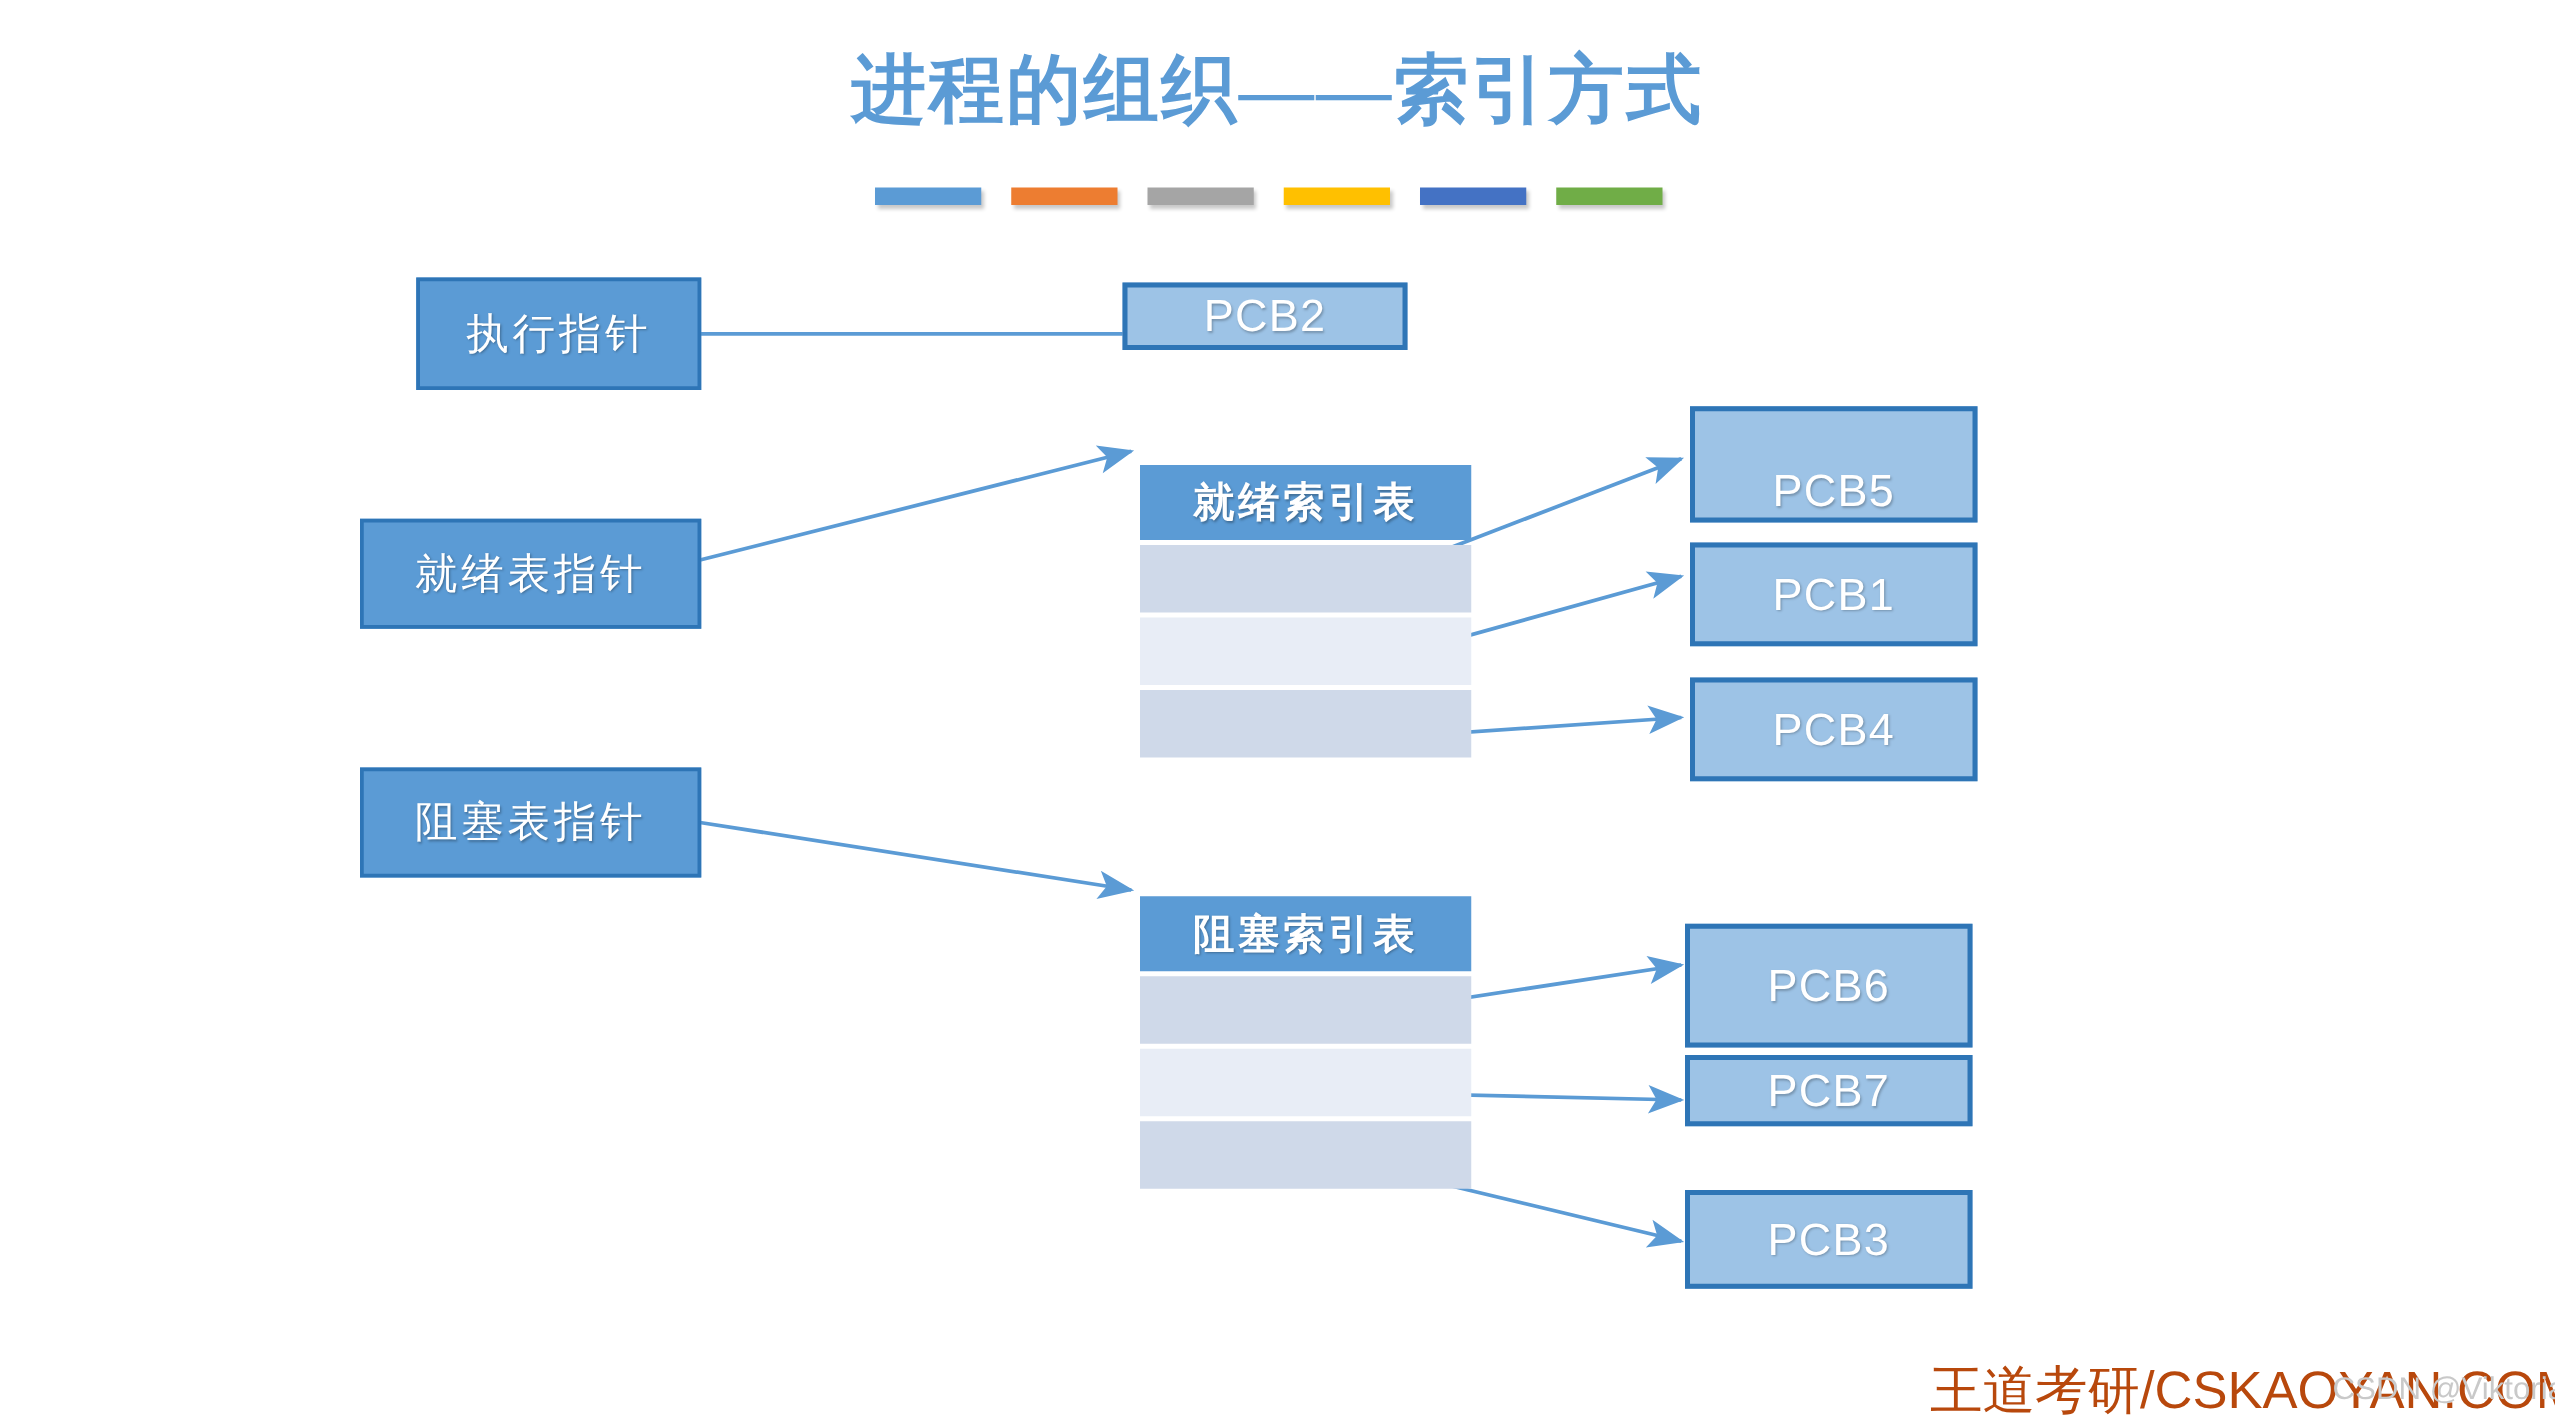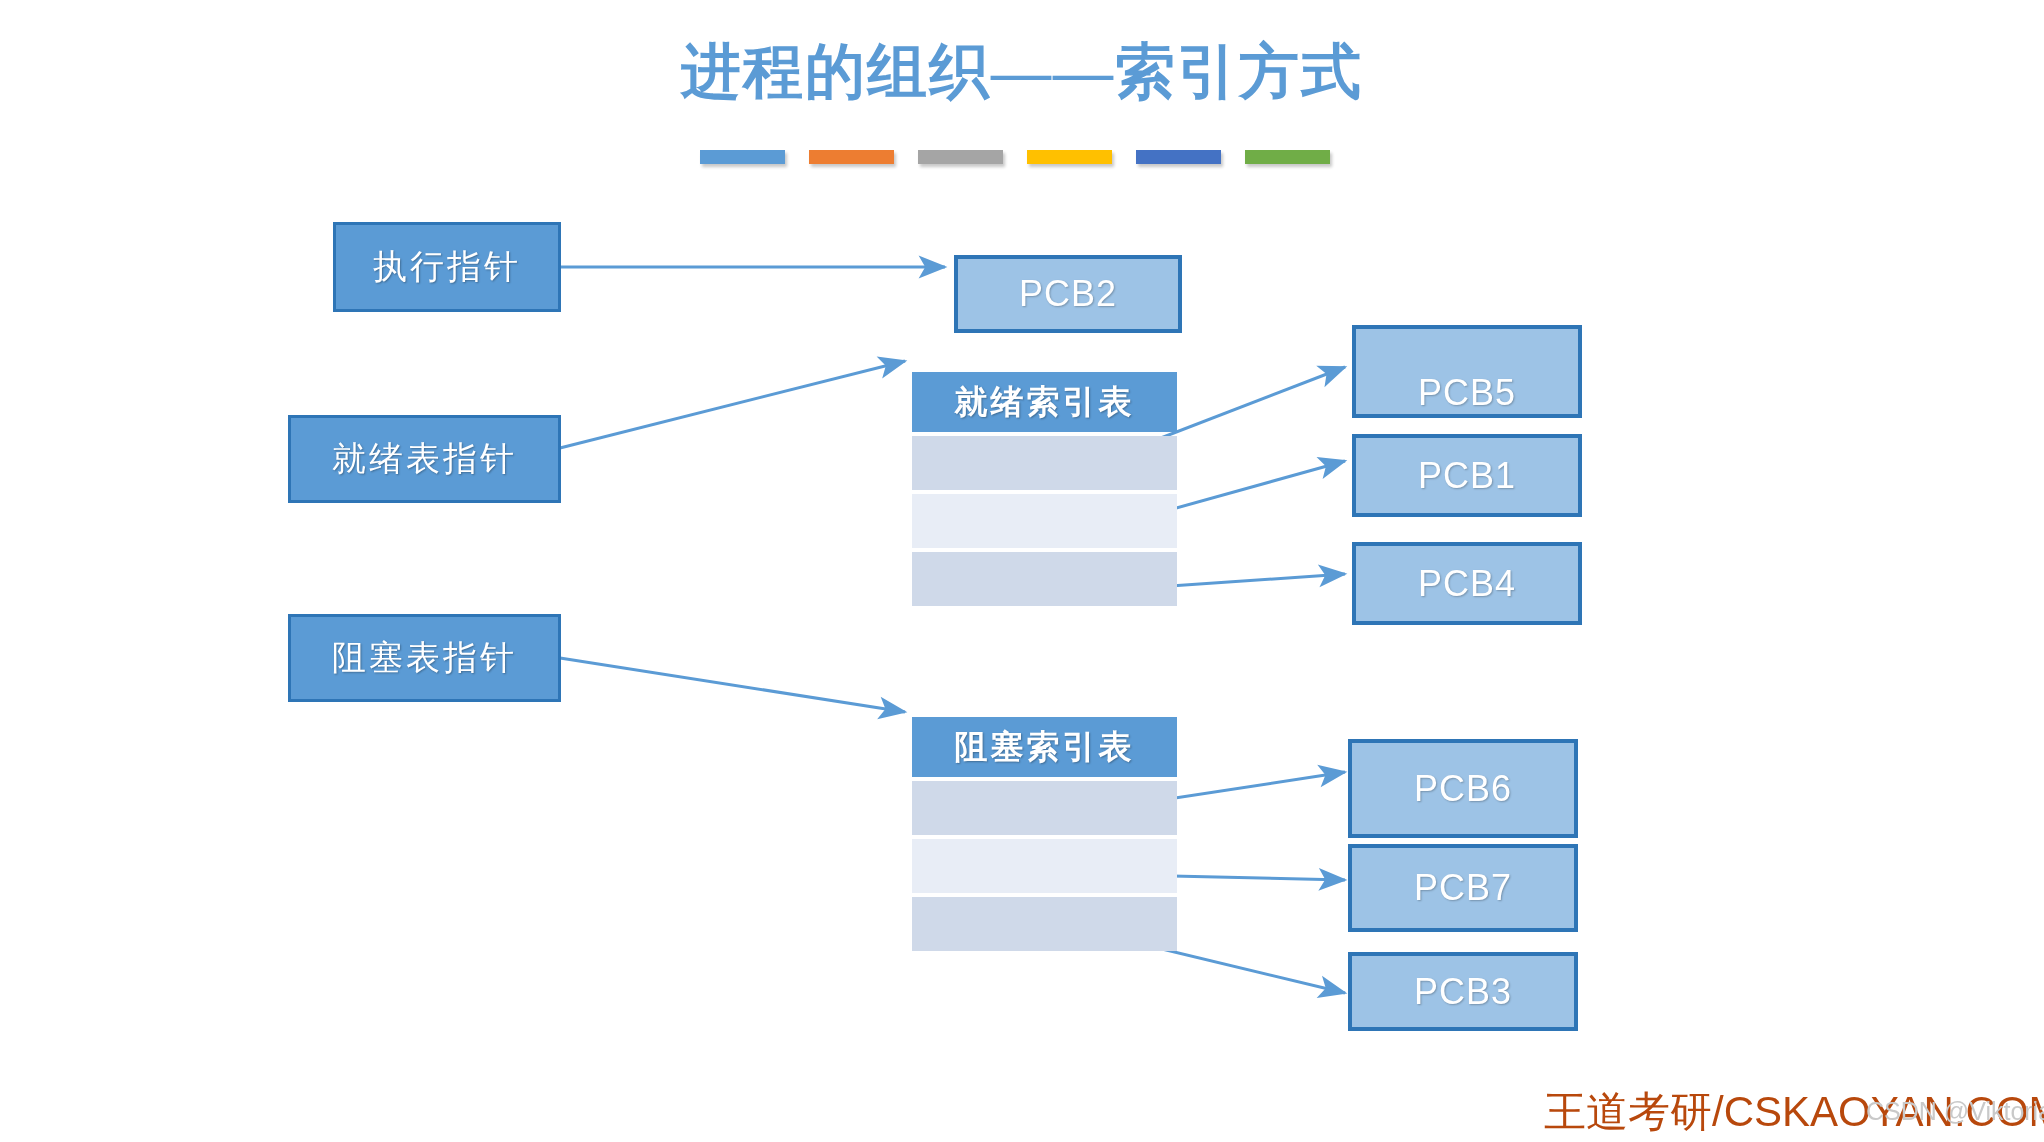--- a/index.html
+++ b/index.html
@@ -183,21 +183,21 @@
   </div>
 
   <div class="pointer-box" style="left:288px; top:415px; width:273px; height:88px;">
     <span>就绪表指针</span>
   </div>
 
   <div class="pointer-box" style="left:288px; top:614px; width:273px; height:88px;">
     <span>阻塞表指针</span>
   </div>
 
-  <div class="pcb-box" style="left:954px; top:226px; width:228px; height:78px;margin-top:29px;">
+  <div class="pcb-box" style="left:898px; top:226px; width:228px; height:54px;">
     <span>PCB2</span>
   </div>
 
   <div class="index-table" style="left:912px; top:717px;">
     <div class="index-header">阻塞索引表</div>
     <div class="index-row shade-a"></div>
     <div class="index-row shade-b"></div>
     <div class="index-row shade-a"></div>
   </div>
 
@@ -214,21 +214,21 @@
   <div class="pcb-box" style="left:1352px; top:434px; width:230px; height:83px;">
     <span>PCB1</span>
   </div>
   <div class="pcb-box" style="left:1352px; top:542px; width:230px; height:83px;">
     <span>PCB4</span>
   </div>
 
   <div class="pcb-box" style="left:1348px; top:739px; width:230px; height:99px;">
     <span>PCB6</span>
   </div>
-  <div class="pcb-box" style="left:1348px; top:844px; width:230px; height:88px;">
+  <div class="pcb-box" style="left:1348px; top:844px; width:230px; height:57px;">
     <span>PCB7</span>
   </div>
   <div class="pcb-box" style="left:1348px; top:952px; width:230px; height:79px;">
     <span>PCB3</span>
   </div>
 
   <div id="footer-brand" style="color: rgb(184, 72, 12);">王道考研/CSKAOYAN.COM</div>
   <div id="csdn-watermark" style="color: rgb(201, 201, 201);">CSDN @Viktoriae</div>
 
 </div>

